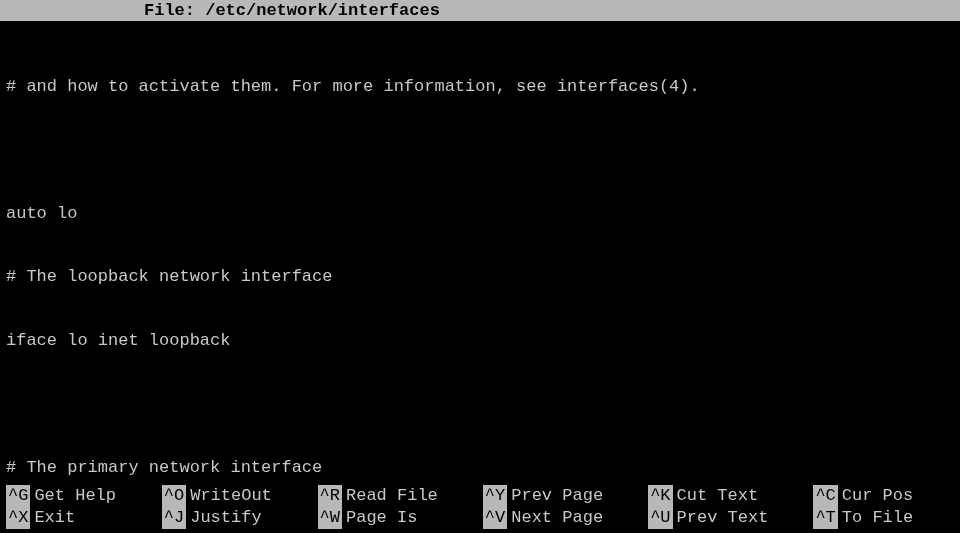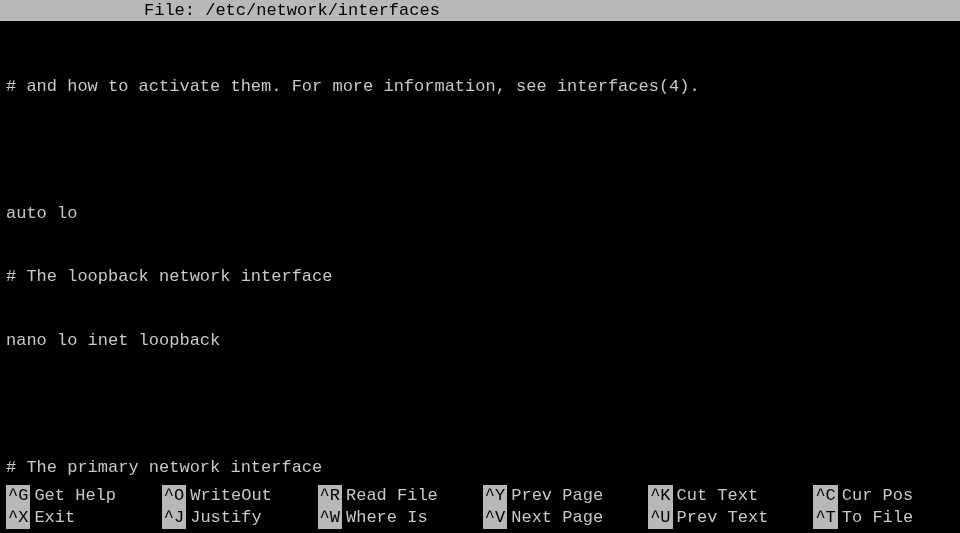--- a/index.html
+++ b/index.html
@@ -25,20 +25,21 @@
       display: flex;
       align-items: center;
       padding: 0 4px;
       white-space: pre;
     }
     .header .app {
       flex: 0 0 auto;
     }
     .header .file {
       margin-left: 140px;
+      font-weight: bold;
     }
     .editor {
       padding: 12px 6px 0 6px;
       white-space: pre;
       color: #c8c8c8;
     }
     .editor .line {
       height: 21px;
     }
     .footer {
@@ -82,21 +83,21 @@
 
 <div class="header">
   <span class="file">File: /etc/network/interfaces</span>
 </div>
 
 <div class="editor">
   <div class="line"># and how to activate them. For more information, see interfaces(4).</div>
   <div class="line"></div>
   <div class="line">auto lo</div>
   <div class="line"># The loopback network interface</div>
-  <div class="line">nano lo inet loopback</div>
+  <div class="line">iface lo inet loopback</div>
   <div class="line"></div>
   <div class="line"># The primary network interface</div>
   
   
   
   
   
   
   
   
@@ -137,21 +138,21 @@
     <div class="shortcut w1">
         <span class="key">^X</span>
         <span class="label">Exit</span>
       </div>
     <div class="shortcut w2">
         <span class="key">^J</span>
         <span class="label">Justify</span>
       </div>
     <div class="shortcut w3">
         <span class="key">^W</span>
-        <span class="label">Where Is</span>
+        <span class="label">Page Is</span>
       </div>
     <div class="shortcut w4">
         <span class="key">^V</span>
         <span class="label">Next Page</span>
       </div>
     <div class="shortcut w5">
         <span class="key">^U</span>
         <span class="label">Prev Text</span>
       </div>
     <div class="shortcut w6">

